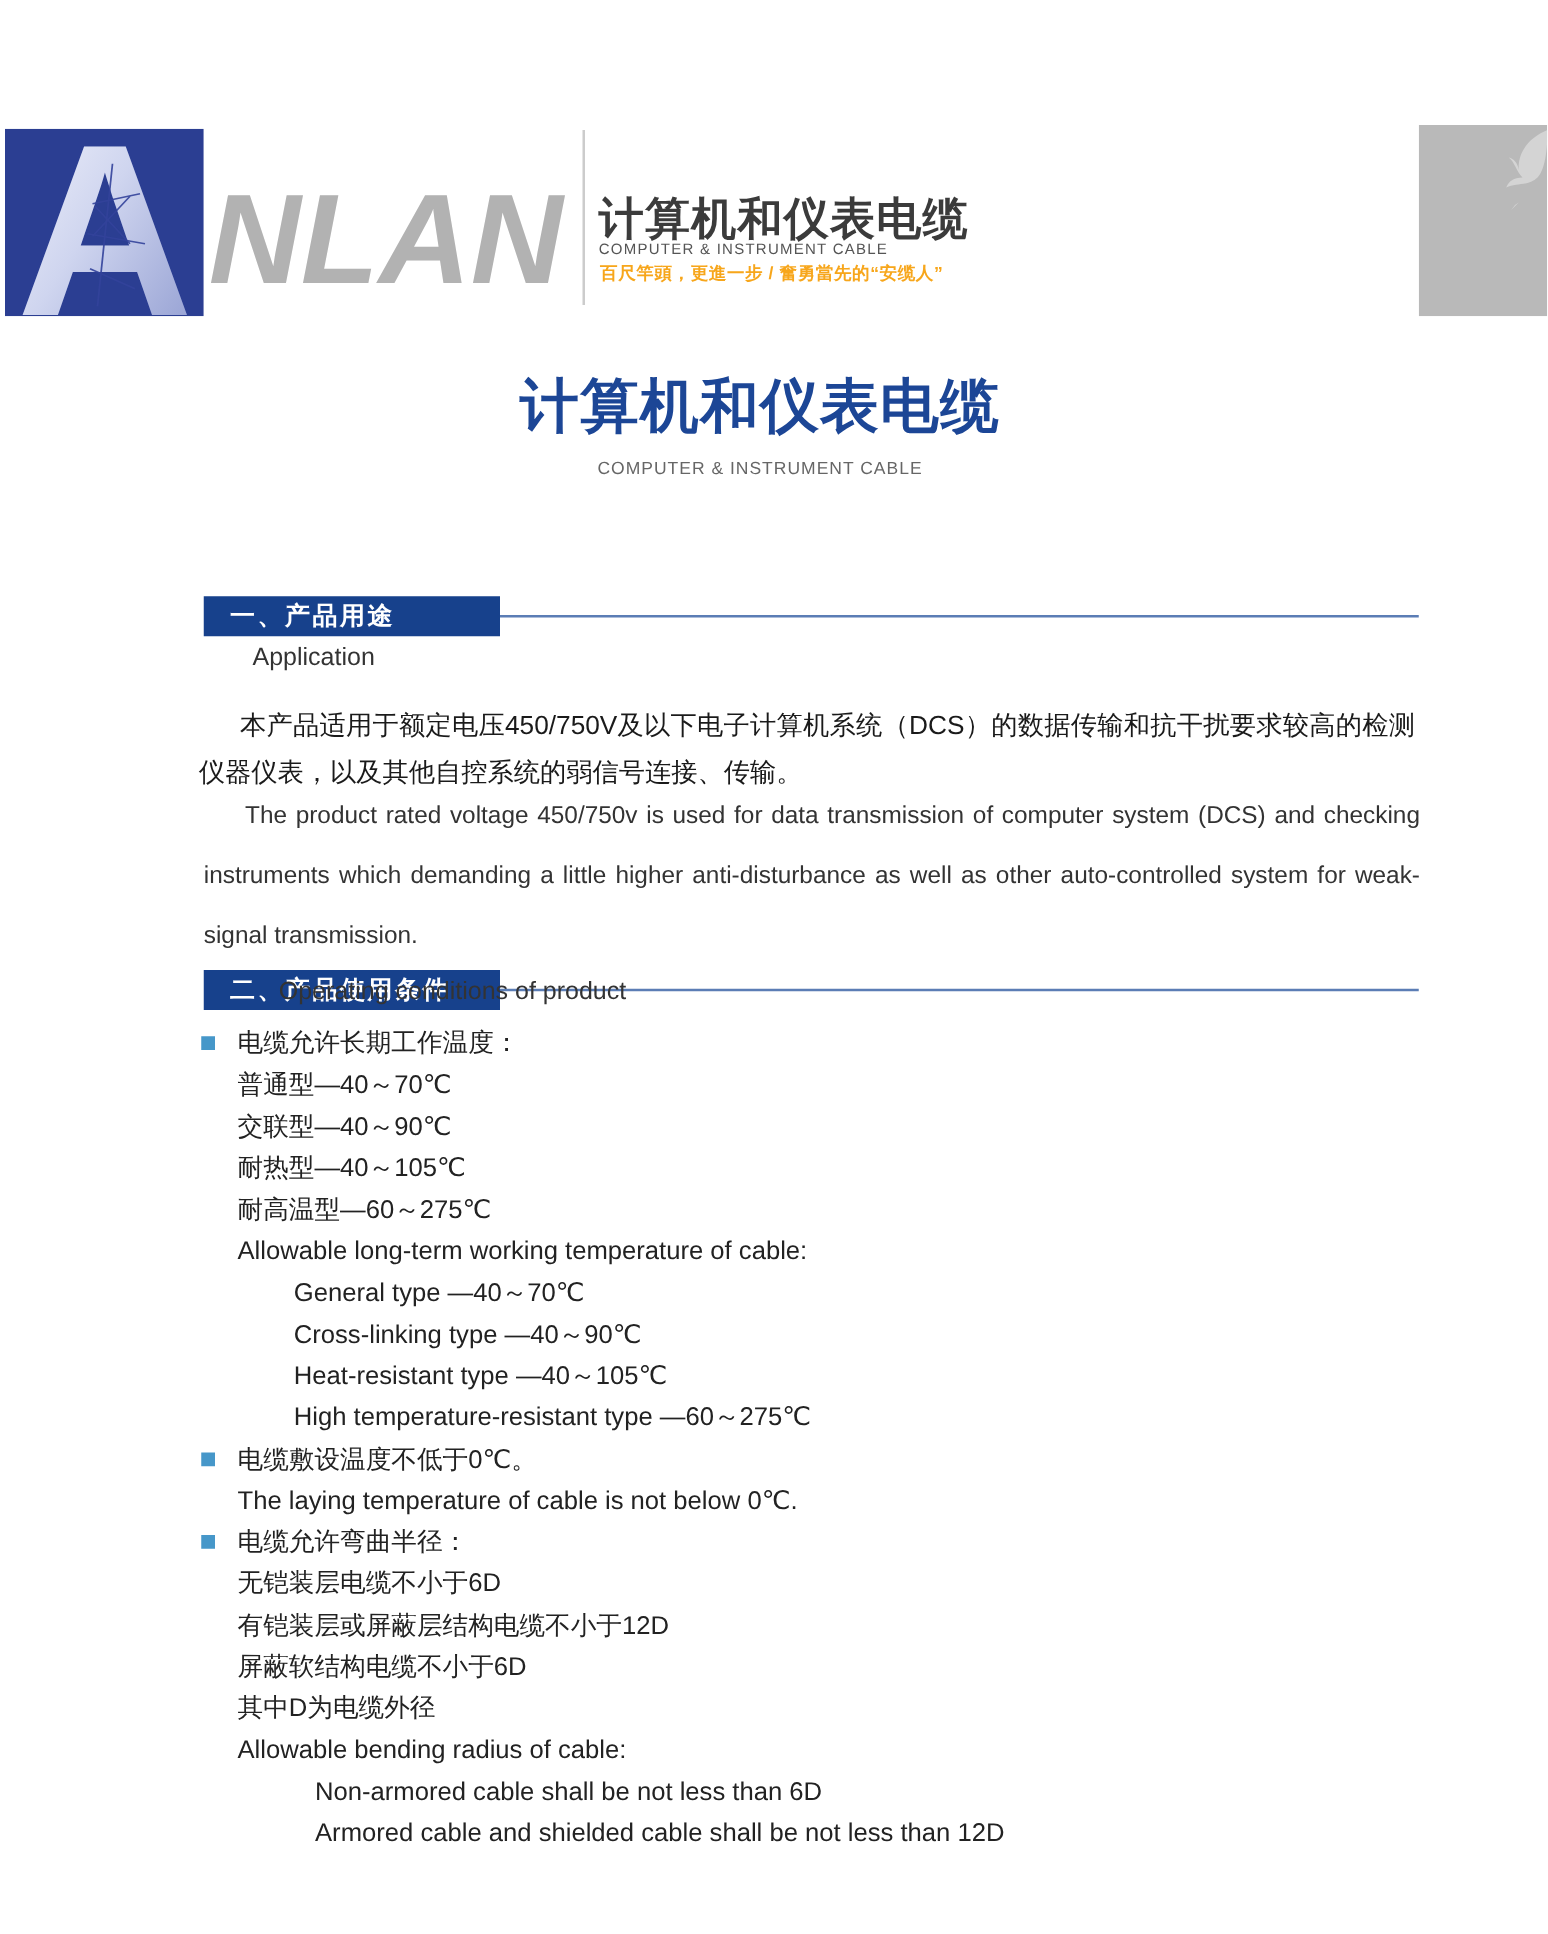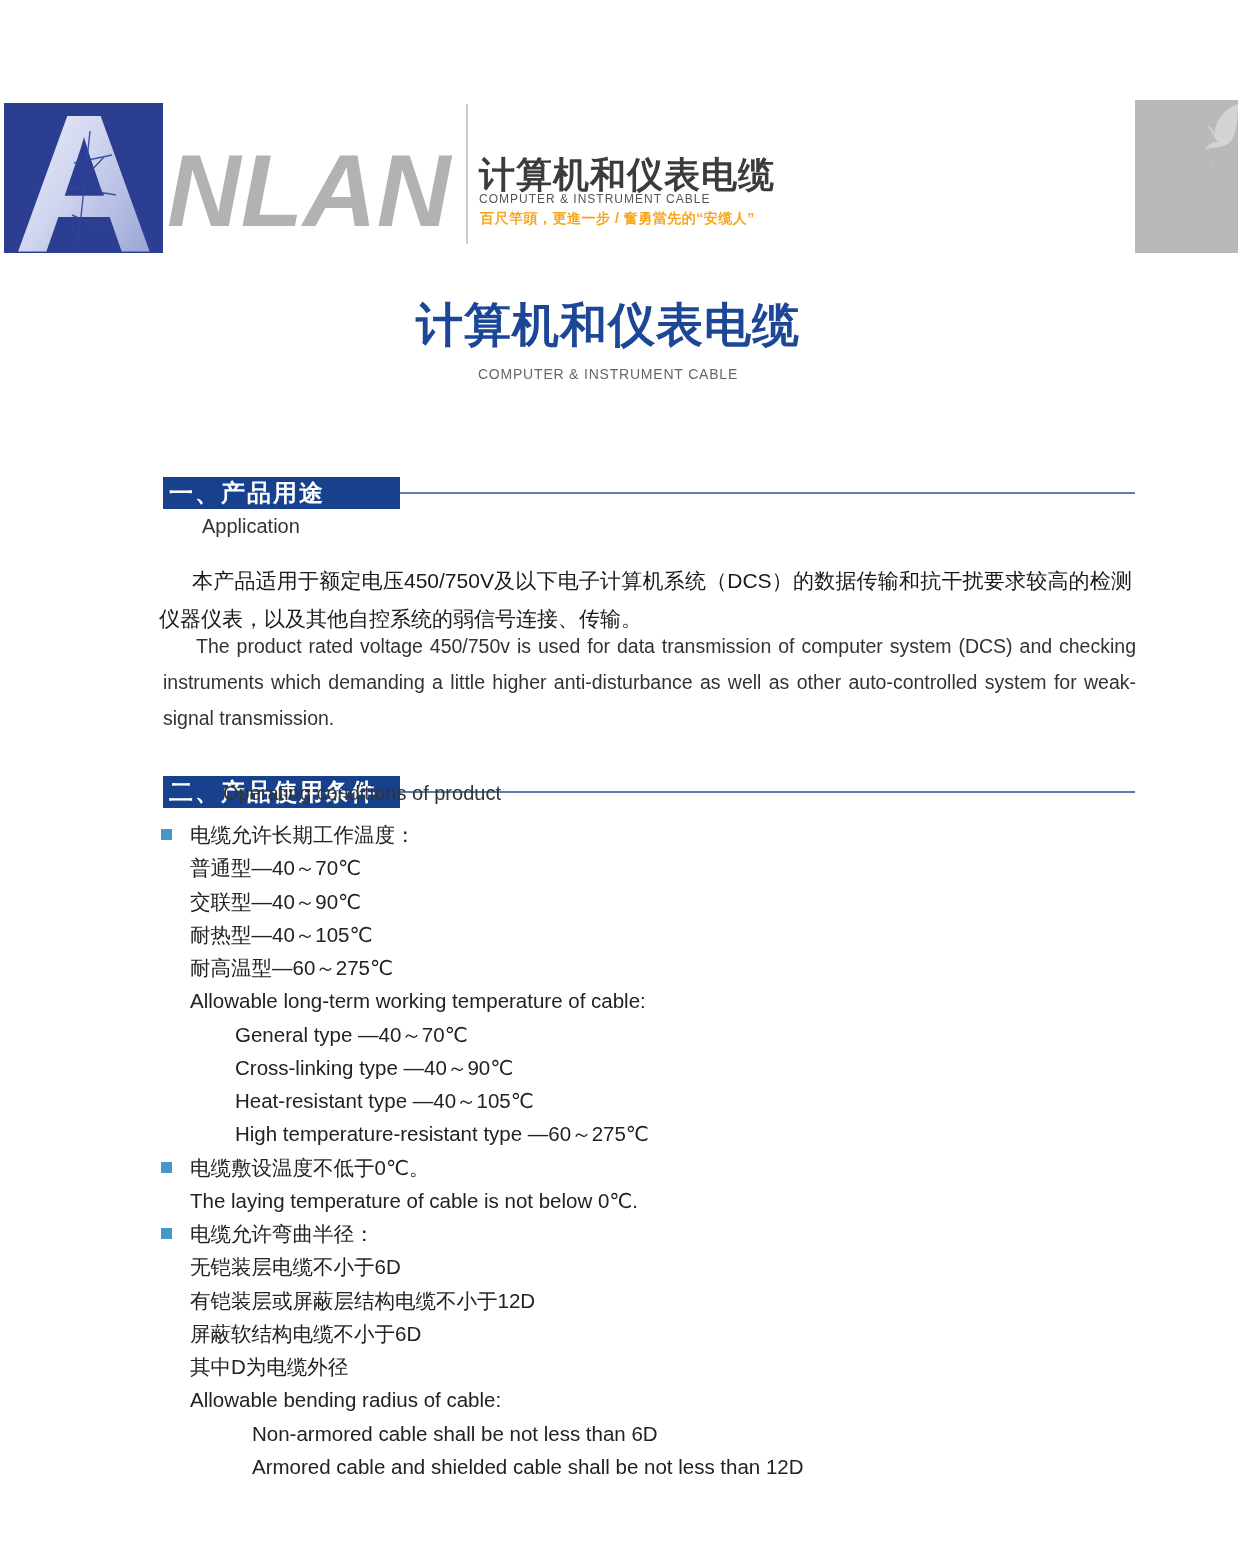--- a/index.html
+++ b/index.html
@@ -21,35 +21,35 @@
   
   .page-title { position:absolute; left:0; top:294px; width:1216px; text-align:center; }
   .page-title-cn { font-size:47px; font-weight:bold; color:#1c4696; letter-spacing:1px; }
   .page-title-en { margin-top:9px; font-size:14px; color:#666666; letter-spacing:0.8px; }
   
   .sec-header { position:absolute; left:163px; width:972px; height:32px; display:flex; align-items:center; }
   #sec1-header { top:477px; }
   #sec2-header { top:744px;margin-top:32px; }
   .sec-bar {
     width:237px; height:32px; background:#17418c; color:#ffffff;
-    font-size:24px; font-weight:bold; line-height:32px; padding-left:6px;
+    font-size:20px; font-weight:bold; line-height:32px; padding-left:21px;
     box-sizing:border-box; letter-spacing:2px; flex:none;
   }
   .sec-rule { flex:1; height:2px; background:#5b7db5; }
   .sec-sub { position:absolute; font-size:20px; color:#333333; }
   #sec1-sub { left:202px; top:515px; }
   #sec2-sub { left:223px; top:782px; }
   
   .para-cn {
     position:absolute; left:159px; top:562px; width:973px;
     font-size:21px; line-height:37.5px; color:#1a1a1a; text-align:justify; text-indent:33px;
   }
   .para-en {
     position:absolute; left:163px; top:628px; width:973px;
-    font-size:19.5px; line-height:36px; color:#333333; text-align:justify; text-indent:33px;
+    font-size:19.5px; line-height:48px; color:#333333; text-align:justify; text-indent:33px;
   }
   
   .cond-list { position:absolute; left:146px; top:818px; width:990px; }
   .cond-item { position:relative; line-height:33.25px; font-size:20.5px; color:#222222; white-space:nowrap; }
   .cond-item .bullet { position:absolute; left:15px; top:11px; width:11px; height:11px; background:#4697c9; }
   .li-bullet .cond-text, .li-plain .cond-text { margin-left:44px; }
   .li-indent .cond-text  { margin-left:89px; }
   .li-indent2 .cond-text { margin-left:106px; }
 </style>
 </head>

